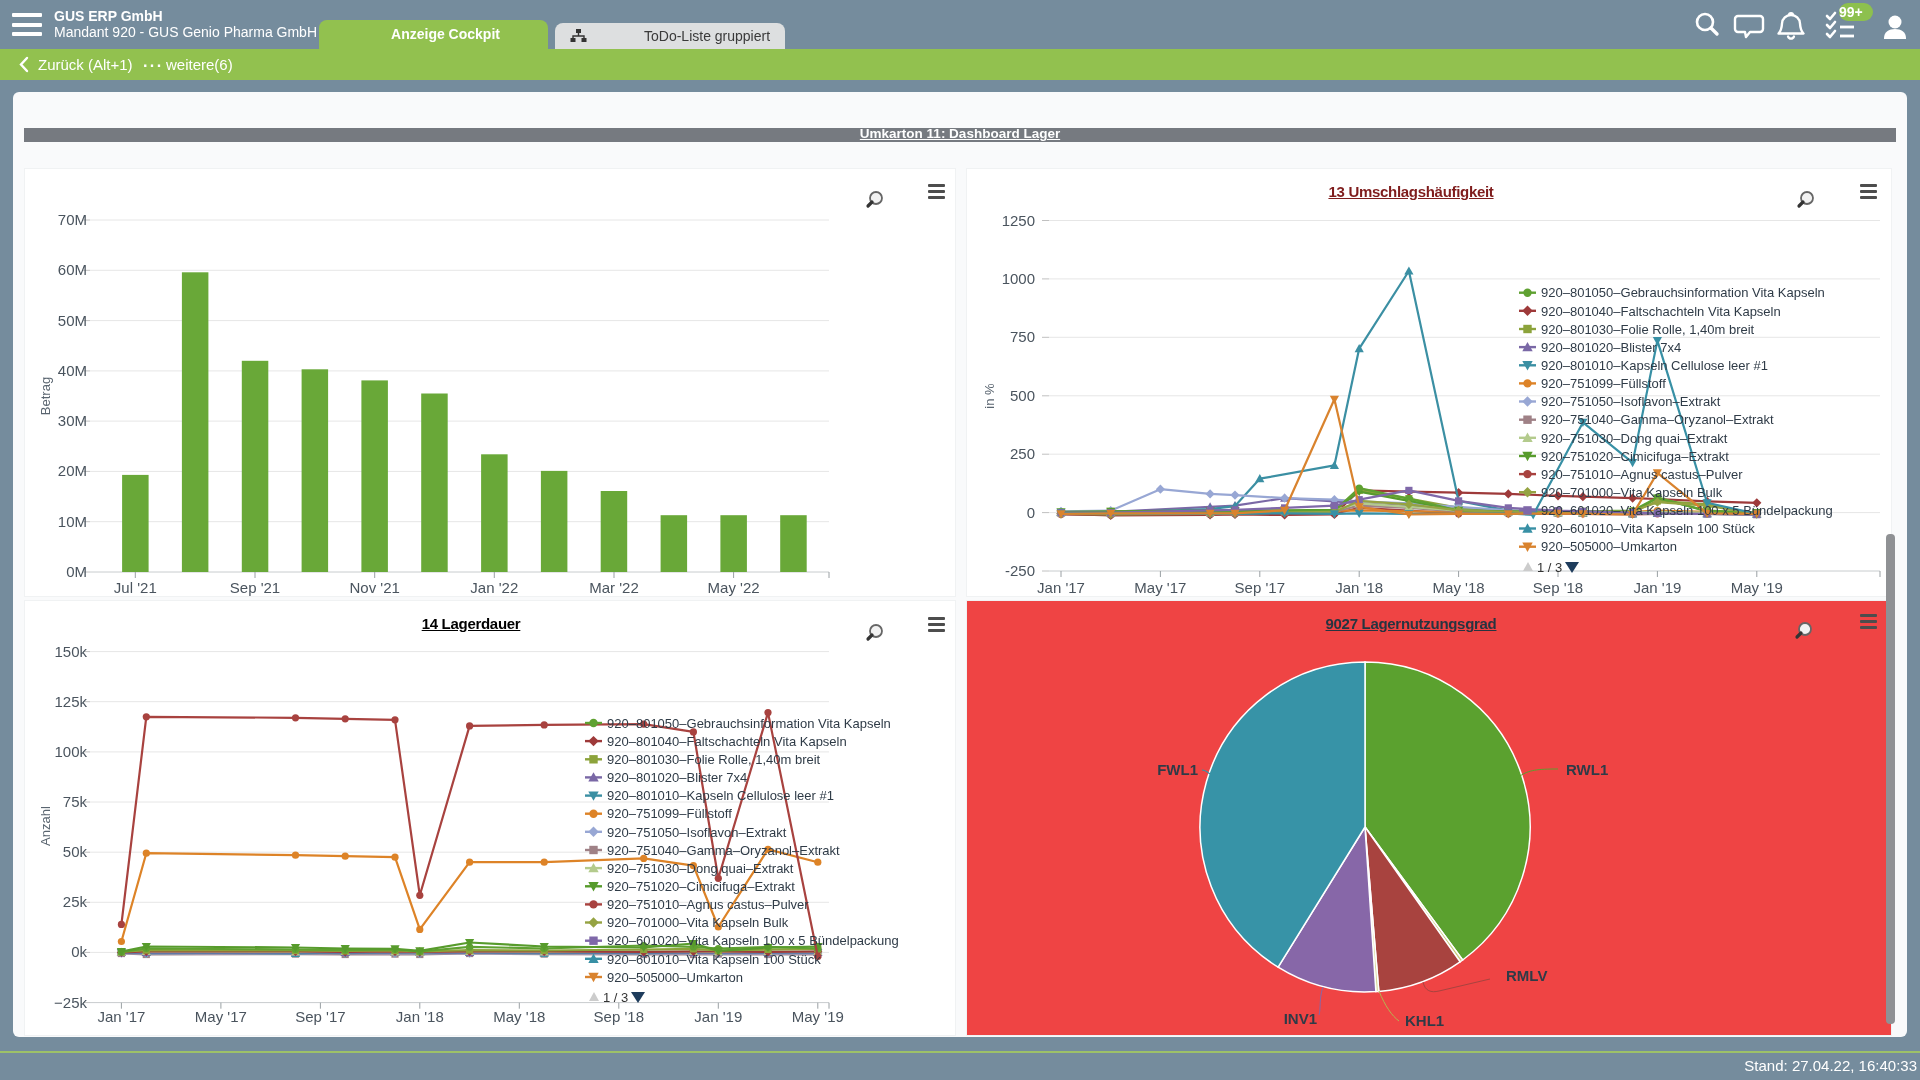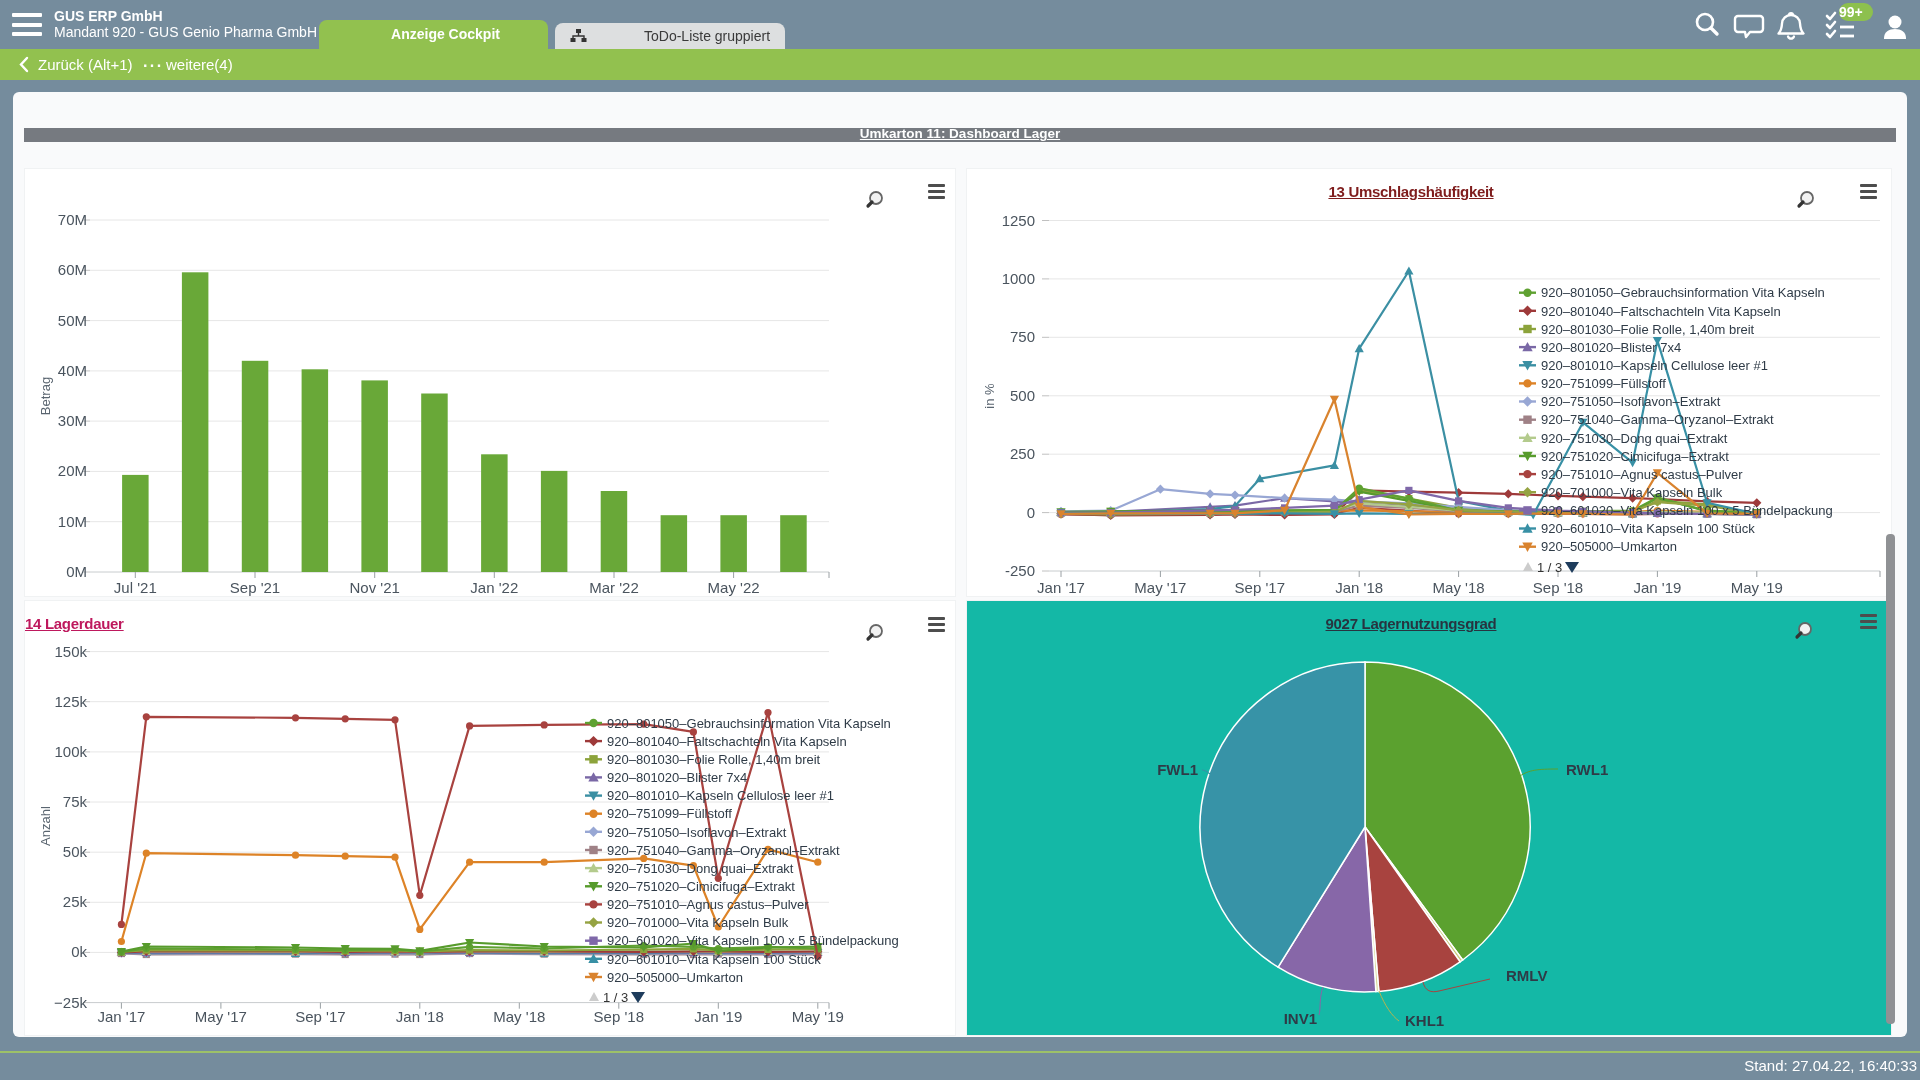--- a/index.html
+++ b/index.html
@@ -45,21 +45,21 @@
   </svg>
   <div class="abs" style="left:1839px;top:3px;width:34px;height:18px;background:#8DC04E;border-radius:9px;color:#fff;font-size:14px;font-weight:bold;text-align:left;line-height:18px">99+</div>
 </div>
 
 <div class="abs" style="left:0;top:49px;width:1920px;height:31px;background:#92C14F">
   <svg class="abs" style="left:18px;top:7px" width="12" height="17" viewBox="0 0 12 17">
         <path d="M9 2L3 8.5L9 15" stroke="#fff" stroke-width="2.4" fill="none" stroke-linecap="round"></path>
       </svg>
   <div class="abs" style="left:38px;top:7px;color:#fff;font-size:15px">Zurück (Alt+1)</div>
   <div class="abs" style="left:143px;top:8px;color:#fff;font-size:16px;font-weight:bold;letter-spacing:1.5px">···</div>
-  <div class="abs" style="left:166px;top:7px;color:#fff;font-size:15px">weitere(4)</div>
+  <div class="abs" style="left:166px;top:7px;color:#fff;font-size:15px">weitere(6)</div>
 </div>
 
 <div class="abs" style="left:13px;top:92px;width:1894px;height:945px;background:#F9FAFB;border-radius:6px"></div>
 <div class="abs" style="left:24px;top:128px;width:1872px;height:14px;background:#767A80"></div>
 <div class="abs" style="left:24px;top:126px;width:1872px;height:16px;text-align:center;color:#fff;font-size:13.5px;font-weight:bold"><span style="text-decoration:underline">Umkarton 11: Dashboard Lager</span></div>
 <div class="abs" style="left:24px;top:168px;width:932px;height:429px;background:#fff;border:1px solid #F0F2F3"><svg width="930" height="427" viewBox="0 0 930 427">
         <line x1="65" y1="51.0" x2="804" y2="51.0" stroke="#E6E6E6" stroke-width="1"></line>
         <line x1="58" y1="51.0" x2="65" y2="51.0" stroke="#C0C0C0" stroke-width="1"></line>
         <text x="62" y="56.0" font-size="15" fill="#4A545E" text-anchor="end">70M</text>
         <line x1="65" y1="101.3" x2="804" y2="101.3" stroke="#E6E6E6" stroke-width="1"></line>
@@ -458,21 +458,21 @@
         <text x="574" y="382.4" font-size="13" fill="#2F3B47">920–505000–Umkarton</text>
         <path d="M556 402L561 393L566 402Z" fill="#cccccc"></path>
         <text x="570" y="402.5" font-size="13" fill="#333">1 / 3</text>
         <path d="M598 393L612 393L605 404Z" fill="#1E3C5C"></path>
         <circle cx="840" cy="29" r="6" fill="#f2f2f2" stroke="#666" stroke-width="1.8"></circle>
         <line x1="836" y1="33" x2="832" y2="37" stroke="#333" stroke-width="3.2" stroke-linecap="round"></line>
         <rect x="893" y="15" width="17" height="3" rx="1" fill="#4d4d4d"></rect>
         <rect x="893" y="21" width="17" height="3" rx="1" fill="#4d4d4d"></rect>
         <rect x="893" y="27" width="17" height="3" rx="1" fill="#4d4d4d"></rect>
       </svg></div>
-    <div class="abs" style="left:24px;top:600px;width:932px;height:436px;background:#fff;border:1px solid #F0F2F3"><div class="abs" style="left:0;top:14px;width:892px;text-align:left;font-size:15px;font-weight:bold;color:#be185d;letter-spacing:-0.3px"><span style="text-decoration:underline">14 Lagerdauer</span></div><svg width="930" height="434" viewBox="0 0 930 434">
+    <div class="abs" style="left:24px;top:600px;width:932px;height:436px;background:#fff;border:1px solid #F0F2F3"><div class="abs" style="left:0;top:14px;width:892px;text-align:center;font-size:15px;font-weight:bold;color:#000000;letter-spacing:-0.3px"><span style="text-decoration:underline">14 Lagerdauer</span></div><svg width="930" height="434" viewBox="0 0 930 434">
         <line x1="65" y1="50.6" x2="804" y2="50.6" stroke="#E6E6E6" stroke-width="1"></line>
         <line x1="58" y1="50.6" x2="65" y2="50.6" stroke="#C0C0C0" stroke-width="1"></line>
         <text x="62" y="55.6" font-size="15" fill="#4A545E" text-anchor="end">150k</text>
         <line x1="65" y1="100.7" x2="804" y2="100.7" stroke="#E6E6E6" stroke-width="1"></line>
         <line x1="58" y1="100.7" x2="65" y2="100.7" stroke="#C0C0C0" stroke-width="1"></line>
         <text x="62" y="105.7" font-size="15" fill="#4A545E" text-anchor="end">125k</text>
         <line x1="65" y1="150.9" x2="804" y2="150.9" stroke="#E6E6E6" stroke-width="1"></line>
         <line x1="58" y1="150.9" x2="65" y2="150.9" stroke="#C0C0C0" stroke-width="1"></line>
         <text x="62" y="155.9" font-size="15" fill="#4A545E" text-anchor="end">100k</text>
         <line x1="65" y1="201.0" x2="804" y2="201.0" stroke="#E6E6E6" stroke-width="1"></line>
@@ -737,21 +737,21 @@
         <text x="582" y="380.7" font-size="13" fill="#2F3B47">920–505000–Umkarton</text>
         <path d="M564 400L569 391L574 400Z" fill="#cccccc"></path>
         <text x="578" y="400.5" font-size="13" fill="#333">1 / 3</text>
         <path d="M606 391L620 391L613 402Z" fill="#1E3C5C"></path>
         <circle cx="851" cy="30" r="6" fill="#f2f2f2" stroke="#666" stroke-width="1.8"></circle>
         <line x1="847" y1="34" x2="843" y2="38" stroke="#333" stroke-width="3.2" stroke-linecap="round"></line>
         <rect x="903" y="16" width="17" height="3" rx="1" fill="#4d4d4d"></rect>
         <rect x="903" y="22" width="17" height="3" rx="1" fill="#4d4d4d"></rect>
         <rect x="903" y="28" width="17" height="3" rx="1" fill="#4d4d4d"></rect>
       </svg></div>
-    <div class="abs" style="left:966px;top:600px;width:926px;height:436px;background:#14b8a6;border:1px solid #F0F2F3"><div class="abs" style="left:0;top:14px;width:888px;text-align:center;font-size:15px;font-weight:bold;color:#273440;letter-spacing:-0.3px"><span style="text-decoration:underline">9027 Lagernutzungsgrad</span></div><svg width="924" height="434" viewBox="0 0 924 434">
+    <div class="abs" style="left:966px;top:600px;width:926px;height:436px;background:#ef4444;border:1px solid #F0F2F3"><div class="abs" style="left:0;top:14px;width:888px;text-align:center;font-size:15px;font-weight:bold;color:#273440;letter-spacing:-0.3px"><span style="text-decoration:underline">9027 Lagernutzungsgrad</span></div><svg width="924" height="434" viewBox="0 0 924 434">
         <path d="M398 226L398.0 61.0A165 165 0 0 1 495.7 359.0Z" fill="#5BA12F" stroke="#fff" stroke-width="1.5"></path>
         <path d="M398 226L495.7 359.0A165 165 0 0 1 493.1 360.8Z" fill="#C9CD7B" stroke="#fff" stroke-width="1.5"></path>
         <path d="M398 226L493.1 360.8A165 165 0 0 1 411.8 390.4Z" fill="#A8433F" stroke="#fff" stroke-width="1.5"></path>
         <path d="M398 226L411.8 390.4A165 165 0 0 1 408.9 390.6Z" fill="#D8DB9A" stroke="#fff" stroke-width="1.5"></path>
         <path d="M398 226L408.9 390.6A165 165 0 0 1 311.1 366.2Z" fill="#8767A8" stroke="#fff" stroke-width="1.5"></path>
         <path d="M398 226L311.1 366.2A165 165 0 0 1 398.0 61.0Z" fill="#3793A7" stroke="#fff" stroke-width="1.5"></path>
         <path d="M553 175 C562 169, 570 168, 591 168" stroke="#5BA12F" fill="none" stroke-width="1"></path>
         <text x="599" y="174" font-size="15" font-weight="bold" fill="#2F3B47">RWL1</text>
         <path d="M243 173 C238 169, 236 169, 235 169" stroke="#3793A7" fill="none" stroke-width="1.2"></path>
         <text x="231" y="174" font-size="15" font-weight="bold" fill="#2F3B47" text-anchor="end">FWL1</text>

